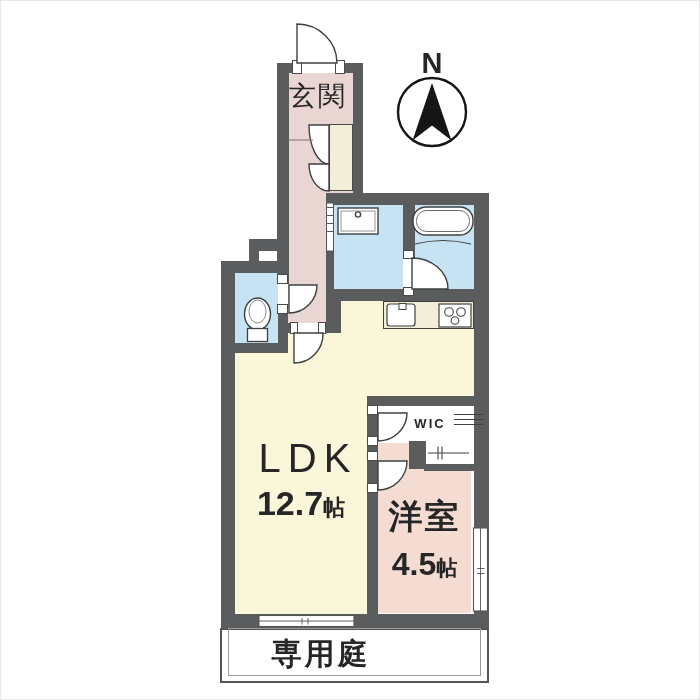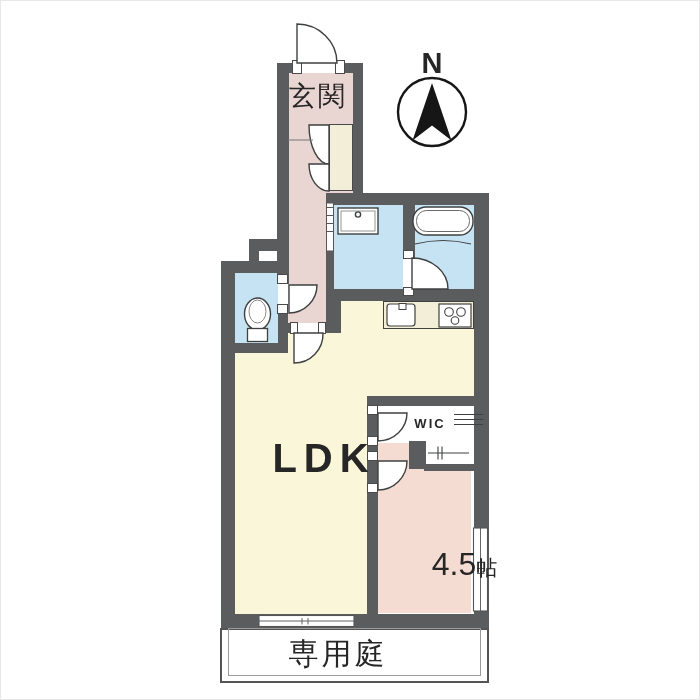--- a/index.html
+++ b/index.html
@@ -18,27 +18,27 @@
   .floor.white{background:#ffffff;}
   .closet{position:absolute;background:var(--counter-fill,#f2eed7);border:1.5px solid #4a4a4a;box-sizing:border-box;}
   .counter{position:absolute;background:var(--counter-fill,#f2eed7);border:1.5px solid #3f4040;box-sizing:border-box;}
   .garden{position:absolute;background:#fff;border:2px solid #555;box-sizing:border-box;}
   .garden-inner{position:absolute;left:6px;right:6px;top:-2px;bottom:5px;border:1px solid #9a9a9a;}
   svg.overlay{position:absolute;left:0;top:0;pointer-events:none;}
   .lbl{position:absolute;color:var(--text,#262626);text-align:center;line-height:1;white-space:nowrap;}
   .lbl-genkan{left:285px;top:82px;width:64px;font-size:27px;font-weight:400;letter-spacing:2px;}
   .lbl-n{left:410px;top:48px;width:42px;font-size:29px;font-weight:700;}
   .lbl-wic{left:404px;top:416px;width:50px;font-size:13px;font-weight:700;letter-spacing:2px;}
-  .lbl-ldk{left:234px;top:437px;width:132px;font-size:40px;font-weight:700;letter-spacing:7px;padding-left:23px;}
+  .lbl-ldk{left:234px;top:437px;width:132px;font-size:40px;font-weight:400;letter-spacing:7px;padding-left:7px;}
   .lbl-ldk-size{left:234px;top:485px;width:132px;font-size:34px;font-weight:600;}
   .lbl-ldk-size .unit{font-size:22px;}
   .lbl-yo{left:377px;top:498px;width:93px;font-size:34px;font-weight:600;letter-spacing:2px;}
-  .lbl-yo-size{left:377px;top:547px;width:93px;font-size:32px;font-weight:400;margin-left:40px;}
+  .lbl-yo-size{left:377px;top:547px;width:93px;font-size:32px;font-weight:700;}
   .lbl-yo-size .unit{font-size:21px;}
-  .lbl-garden{left:222px;top:638px;width:230px;font-size:30px;font-weight:400;letter-spacing:3px;}
+  .lbl-garden{left:205px;top:638px;width:230px;font-size:30px;font-weight:700;letter-spacing:3px;}
 </style>
 </head>
 <body>
 
 <div class="canvas">
 
   <div class="floor hall" style="left:287px;top:72px;width:65px;height:120px;"></div>
   <div class="floor hall" style="left:287px;top:192px;width:38px;height:130px;"></div>
   <div class="floor wet" style="left:333px;top:203px;width:69px;height:85px;"></div>
   <div class="floor wet" style="left:414px;top:203px;width:59px;height:85px;"></div>
@@ -171,16 +171,18 @@
         <circle cx="431" cy="111" r="34" fill="#ffffff" stroke="#161616" stroke-width="2.4"></circle>
         <polygon points="431,82 450.5,139.5 431,124.5 411.5,139.5" fill="#161616" stroke="none"></polygon>
       </g>
     </g>
   </svg>
 
   <div class="lbl lbl-genkan">玄関</div>
   <div class="lbl lbl-n">N</div>
   <div class="lbl lbl-wic">WIC</div>
   <div class="lbl lbl-ldk">LDK</div>
+  <div class="lbl lbl-ldk-size"><span>12.7</span><span class="unit">帖</span></div>
+  <div class="lbl lbl-yo">洋室</div>
   <div class="lbl lbl-yo-size"><span>4.5</span><span class="unit">帖</span></div>
   <div class="lbl lbl-garden">専用庭</div>
 
 </div>
 
 </body></html>

